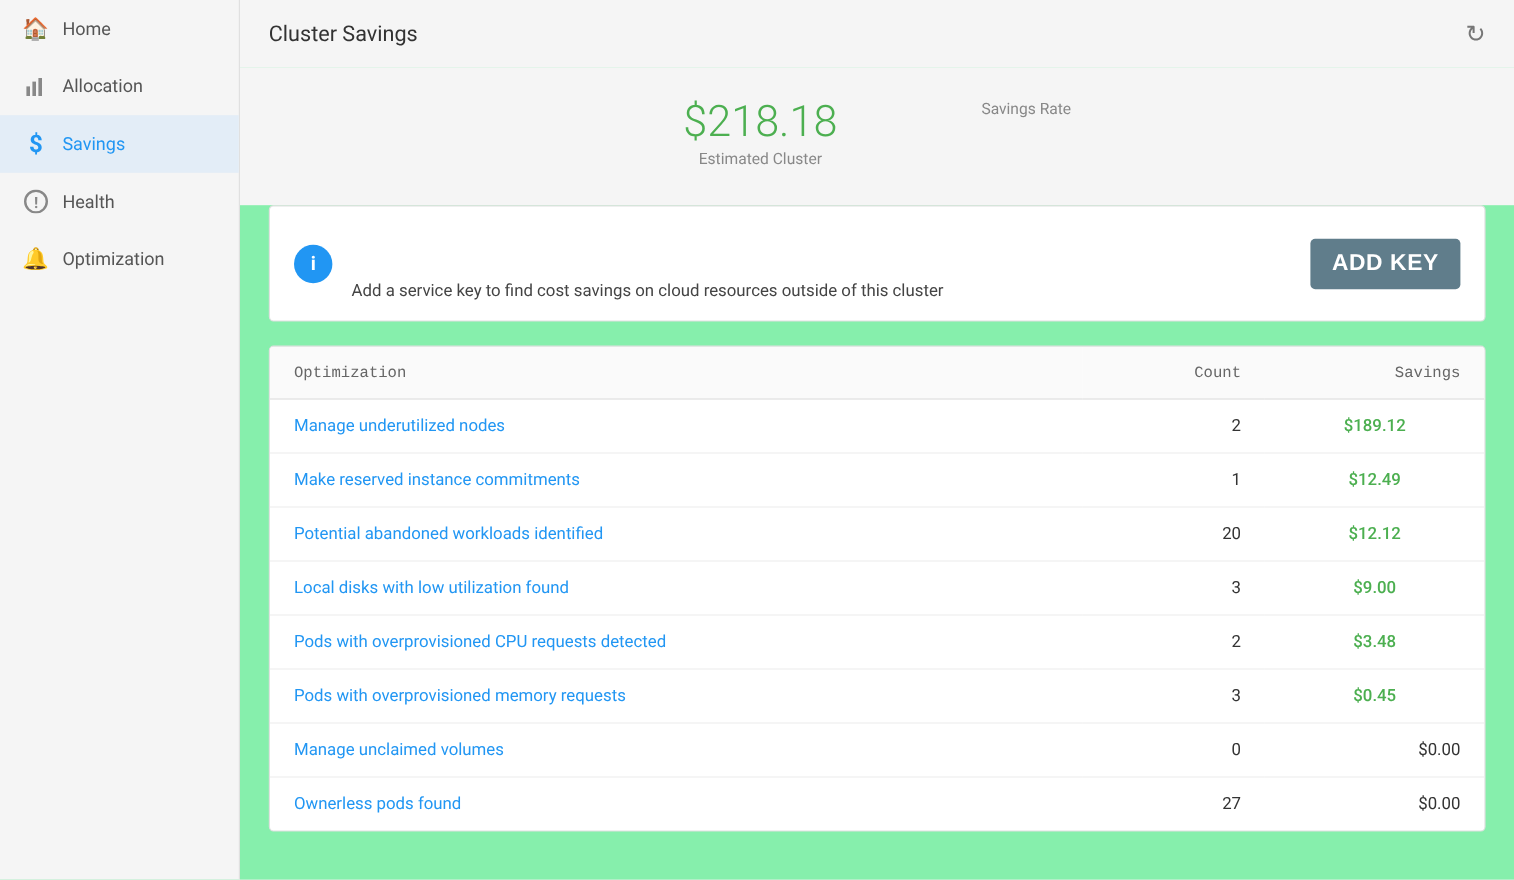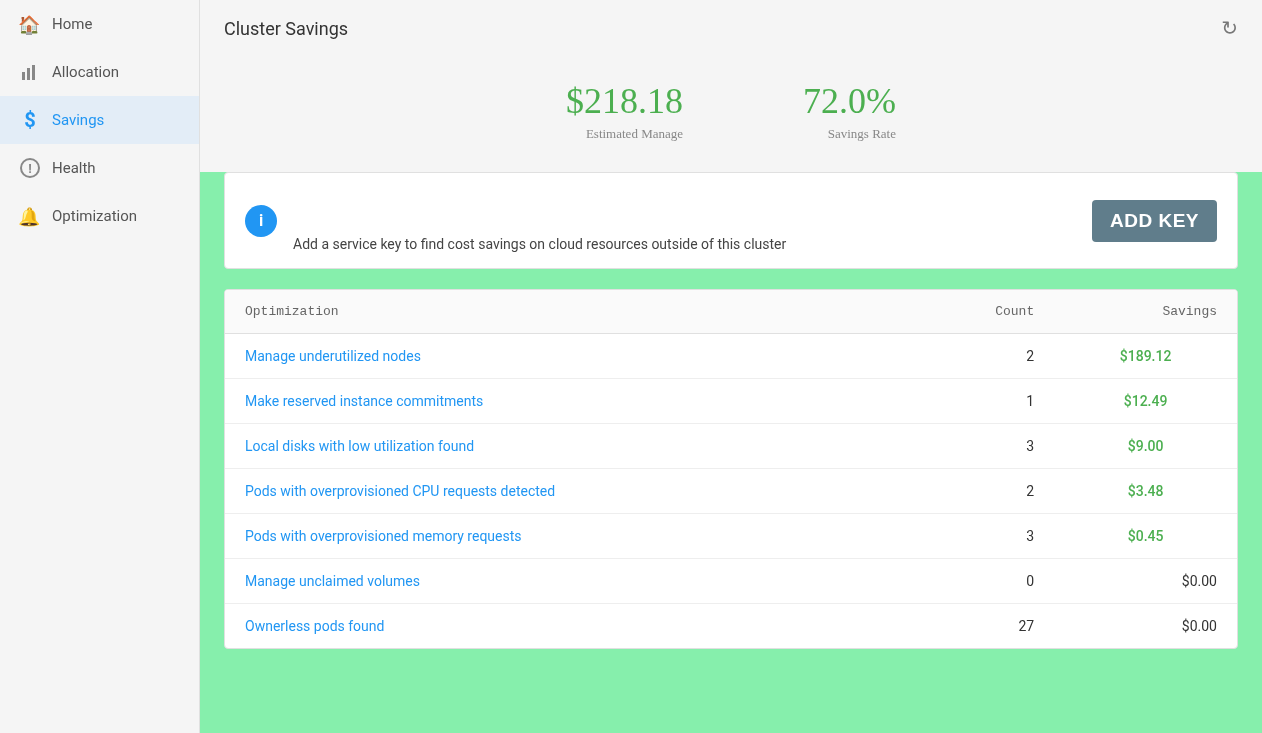--- a/index.html
+++ b/index.html
@@ -73,22 +73,21 @@
 
     
     .stats-row {
       display: flex;
       justify-content: center;
       gap: 120px;
       padding: 24px 0 30px;
       background: #f5f5f5;
     }
     .stat-block {
-      text-align: right;
-      font-family: Liberation Serif, serif;
+      text-align: center;
     }
     .stat-value {
       font-size: 36px;
       color: #4caf50;
       font-weight: 300;
     }
     .stat-label {
       font-size: 13px;
       color: #888;
       margin-top: 4px;
@@ -230,24 +229,23 @@
 <main class="main">
 
   <div class="header">
     <h1 class="header-title">Cluster Savings</h1>
     <span class="refresh-icon">↻</span>
   </div>
 
   <div class="stats-row">
     <div class="stat-block">
       <div class="stat-value">$218.18</div>
-      <div class="stat-label">Estimated Manage</div>
+      <div class="stat-label">Estimated Cluster</div>
     </div>
     <div class="stat-block">
-      <div class="stat-value">72.0%</div>
       <div class="stat-label">Savings Rate</div>
     </div>
   </div>
 
   <div class="info-banner">
     <div class="info-icon">i</div>
     <span class="info-text">Add a service key to find cost savings on cloud resources outside of this cluster</span>
     <button class="add-key-btn">ADD KEY</button>
   </div>
 
@@ -265,20 +263,25 @@
             <td class="link">Manage underutilized nodes</td>
             <td class="right">2</td>
             <td class="savings">$189.12</td>
           </tr>
           <tr>
             <td class="link">Make reserved instance commitments</td>
             <td class="right">1</td>
             <td class="savings">$12.49</td>
           </tr>
           <tr>
+            <td class="link">Potential abandoned workloads identified</td>
+            <td class="right">20</td>
+            <td class="savings">$12.12</td>
+          </tr>
+          <tr>
             <td class="link">Local disks with low utilization found</td>
             <td class="right">3</td>
             <td class="savings">$9.00</td>
           </tr>
           <tr>
             <td class="link">Pods with overprovisioned CPU requests detected</td>
             <td class="right">2</td>
             <td class="savings">$3.48</td>
           </tr>
           <tr>

